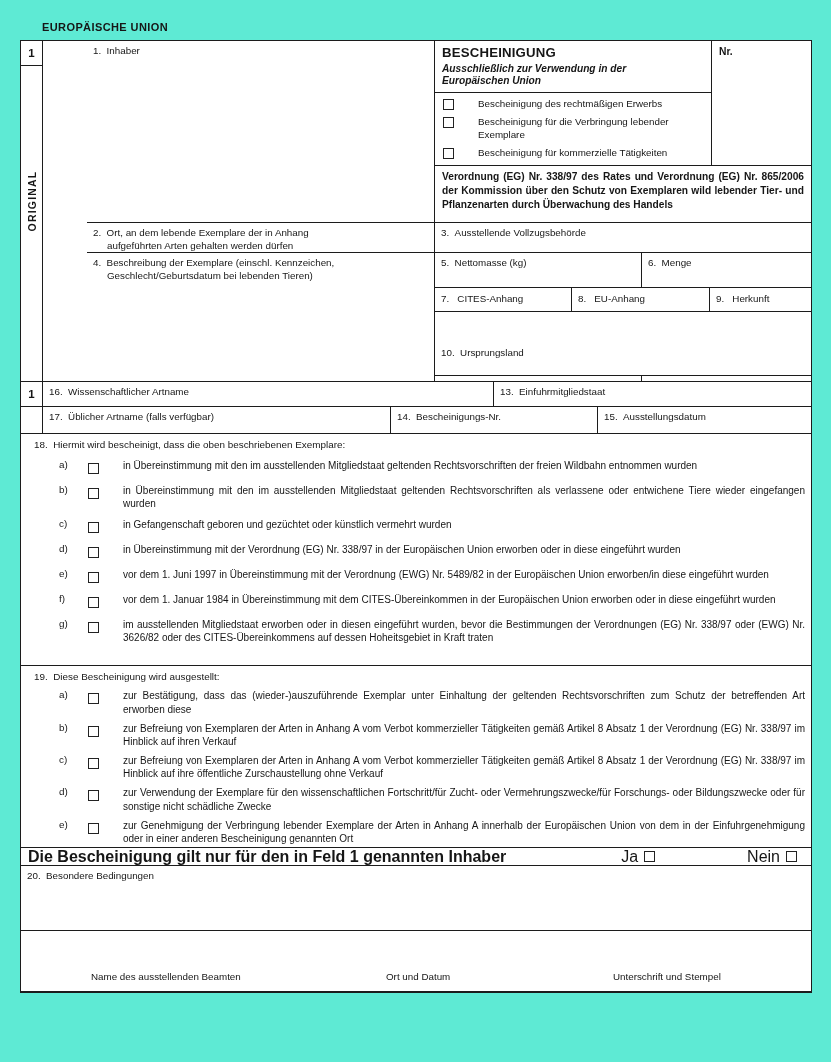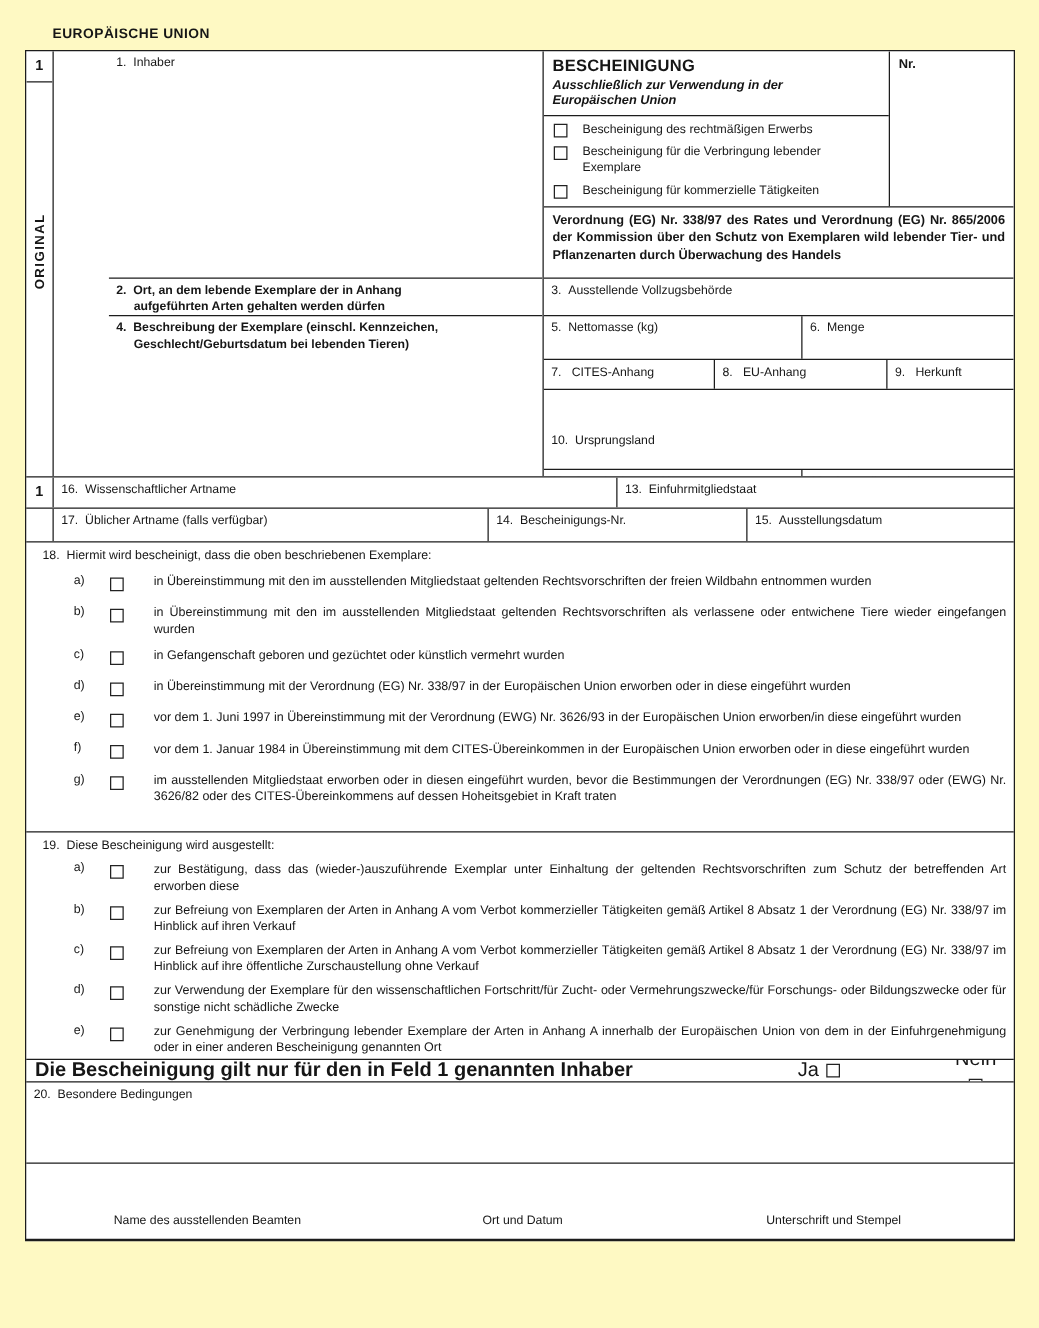--- a/index.html
+++ b/index.html
@@ -2,39 +2,39 @@
 <html lang="de"><head>
 <meta charset="utf-8">
 <style>
   * { box-sizing: border-box; margin: 0; padding: 0; }
   html, body { background: #ffffff; }
   body {
     width: 831px; height: 1062px; position: relative;
     font-family: "Liberation Sans", sans-serif;
     color: #161616; -webkit-font-smoothing: antialiased;
   }
-  .sheet { position: absolute; inset: 0; background: #fef9c3; }
+  .sheet { position: absolute; inset: 0; background: #5eead4; }
 
   .eu-title {
     position: absolute; left: 42px; top: 21px;
     font-size: 11px; font-weight: bold; letter-spacing: 0.4px;
   }
 
   .form-table {
     position: absolute; left: 20px; top: 40px; width: 792px; height: 953px;
     border: 1.4px solid #1c1c1c; border-bottom-width: 2.4px;
     display: flex; flex-direction: column; background: #fff;
   }
   .band { display: flex; flex-direction: row; overflow: hidden; }
   .bb { border-bottom: 1.4px solid #1c1c1c; }
   .br { border-right: 1.4px solid #1c1c1c; }
   .col { display: flex; flex-direction: column; overflow: hidden; }
 
   .lbl { font-size: 9.8px; line-height: 1.28; padding: 4px 5px 0 6px; }
-  .hang { padding-left: 20px; text-indent: -14px; font-weight: bold; }
+  .hang { padding-left: 20px; text-indent: -14px; }
 
   .cb {
     display: inline-block; width: 11px; height: 11px; flex: 0 0 11px;
     border: 1.3px solid #222; background: #fff; vertical-align: -1px;
   }
 
   
   .rail { flex: 0 0 22px; }
   .one-box {
     flex: 0 0 25px; display: flex; align-items: center; justify-content: center;
@@ -53,21 +53,21 @@
   .cell-f1 { flex: 0 0 182px; }
   .cell-f2 { flex: 0 0 28px; }
   .cell-f4 { flex: 1; }
   .right-main { flex: 1; }
   .header-row { flex: 0 0 125px; display: flex; }
   .title-col { flex: 1; display: flex; flex-direction: column; }
   .title-cell { flex: 0 0 52px; padding: 4px 6px 0 7px; }
   .cert-title { font-size: 13.2px; font-weight: bold; letter-spacing: 0.2px; }
   .cert-sub { font-size: 10.2px; font-weight: bold; font-style: italic; line-height: 1.22; margin-top: 3px; max-width: 210px; }
   .chk-area { flex: 1; padding: 5px 4px 0 8px; }
-  .chk-row { display: flex; align-items: flex-start; gap: 12px; margin-bottom: 5.5px; font-size: 9.8px; line-height: 1.3; }
+  .chk-row { display: flex; align-items: flex-start; gap: 24px; margin-bottom: 5.5px; font-size: 9.8px; line-height: 1.3; }
   .chk-row .cb { margin-top: 0.5px; }
   .chk-row span.optlbl { max-width: 218px; display: inline-block; }
   .nr-cell { flex: 0 0 99px; padding: 5px 6px 0 7px; font-size: 10.3px; font-weight: bold; }
   .reg-cell {
     flex: 0 0 57px; padding: 4px 7px 0 7px;
     font-size: 10.2px; font-weight: bold; line-height: 1.33; text-align: justify;
   }
   .cell-f3 { flex: 0 0 30px; }
   .row56 { flex: 0 0 35px; display: flex; }
   .row789 { flex: 0 0 24px; display: flex; }
@@ -96,21 +96,21 @@
   .item .cbw { flex: 0 0 35px; }
   .item .cbw .cb { margin-top: 1px; }
   .item .txt { flex: 1; margin-right: 6px; font-size: 10px; line-height: 13.4px; text-align: justify; }
 
   
   .band-holder { flex: 0 0 18px; align-items: center; font-size: 16px; }
   .holder-text { font-weight: bold; padding-left: 7px; }
   .sp1 { flex: 1; }
   .yn { display: flex; align-items: center; gap: 6px; }
   .sp2 { flex: 0 0 92px; }
-  .pad-r { padding-right: 14px; flex-direction: column; }
+  .pad-r { padding-right: 14px; }
 
   
   .band20 { flex: 0 0 65px; flex-direction: column; }
   .band-sig { flex: 1; position: relative; }
   .sig-lbl { position: absolute; bottom: 9px; font-size: 9.8px; }
   .sig-name { left: 70px; }
   .sig-place { left: 365px; }
   .sig-stamp { left: 592px; }
 </style>
 </head>
@@ -260,21 +260,21 @@
         <span class="txt">in Gefangenschaft geboren und gezüchtet oder künstlich vermehrt wurden</span>
       </div>
       <div class="item">
         <span class="ltr">d)</span>
         <span class="cbw"><span class="cb"></span></span>
         <span class="txt">in Übereinstimmung mit der Verordnung (EG) Nr. 338/97 in der Europäischen Union erworben oder in diese eingeführt wurden</span>
       </div>
       <div class="item">
         <span class="ltr">e)</span>
         <span class="cbw"><span class="cb"></span></span>
-        <span class="txt">vor dem 1. Juni 1997 in Übereinstimmung mit der Verordnung (EWG) Nr. 3626/93 in der Europäischen Union erworben/in diese eingeführt wurden</span>
+        <span class="txt">vor dem 1. Juni 1997 in Übereinstimmung mit der Verordnung (EWG) Nr. 5489/82 in der Europäischen Union erworben/in diese eingeführt wurden</span>
       </div>
       <div class="item">
         <span class="ltr">f)</span>
         <span class="cbw"><span class="cb"></span></span>
         <span class="txt">vor dem 1. Januar 1984 in Übereinstimmung mit dem CITES-Übereinkommen in der Europäischen Union erworben oder in diese eingeführt wurden</span>
       </div>
       <div class="item">
         <span class="ltr">g)</span>
         <span class="cbw"><span class="cb"></span></span>
         <span class="txt">im ausstellenden Mitgliedstaat erworben oder in diesen eingeführt wurden, bevor die Bestimmungen der Verordnungen (EG) Nr. 338/97 oder (EWG) Nr. 3626/82 oder des CITES-Übereinkommens auf dessen Hoheitsgebiet in Kraft traten</span>

